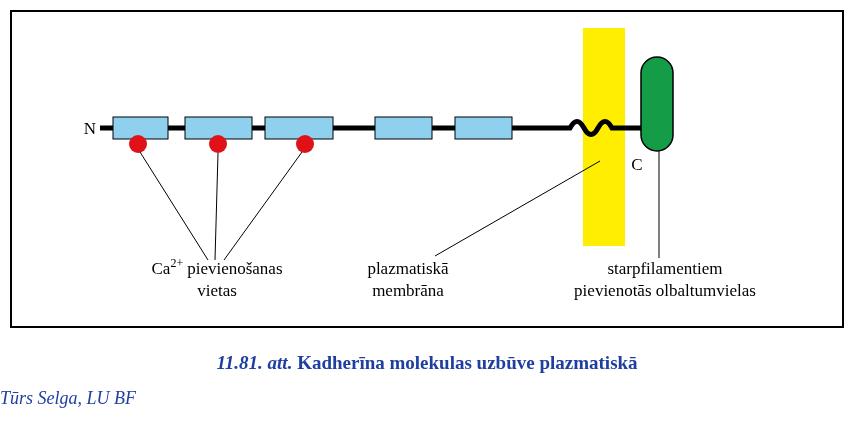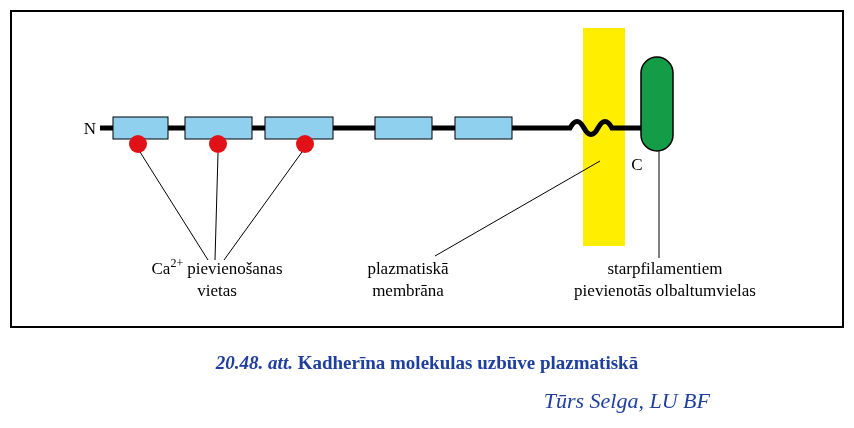--- a/index.html
+++ b/index.html
@@ -34,22 +34,22 @@
     text-align: center;
     font-size: 19px;
     font-weight: bold;
   }
   .caption-title .num { font-style: italic; }
   .caption-credit {
     position: absolute;
     left: 0;
     top: 388px;
     width: 710px;
-    text-align: right;
-    font-size: 22px;
+    text-align: left;
+    font-size: 18px;
     font-style: italic;
   }
 </style>
 </head>
 <body>
 
 <div class="page">
 
   <div class="frame">
     <svg width="830" height="314" viewBox="0 0 830 314">
@@ -86,19 +86,19 @@
 
       <text x="396" y="262" text-anchor="middle">plazmatiskā</text>
       <text x="396" y="284" text-anchor="middle">membrāna</text>
 
       <text x="653" y="262" text-anchor="middle">starpfilamentiem</text>
       <text x="653" y="284" text-anchor="middle">pievienotās olbaltumvielas</text>
     </svg>
   </div>
 
   <div class="caption-title" style="color: rgb(31, 63, 160);">
-    <span class="num">20.48. att.</span>
+    <span class="num">11.81. att.</span>
     <span>Kadherīna molekulas uzbūve plazmatiskā</span>
   </div>
 
   <div class="caption-credit" style="color: rgb(31, 63, 160);">Tūrs Selga, LU BF</div>
 
 </div>
 
 </body></html>

